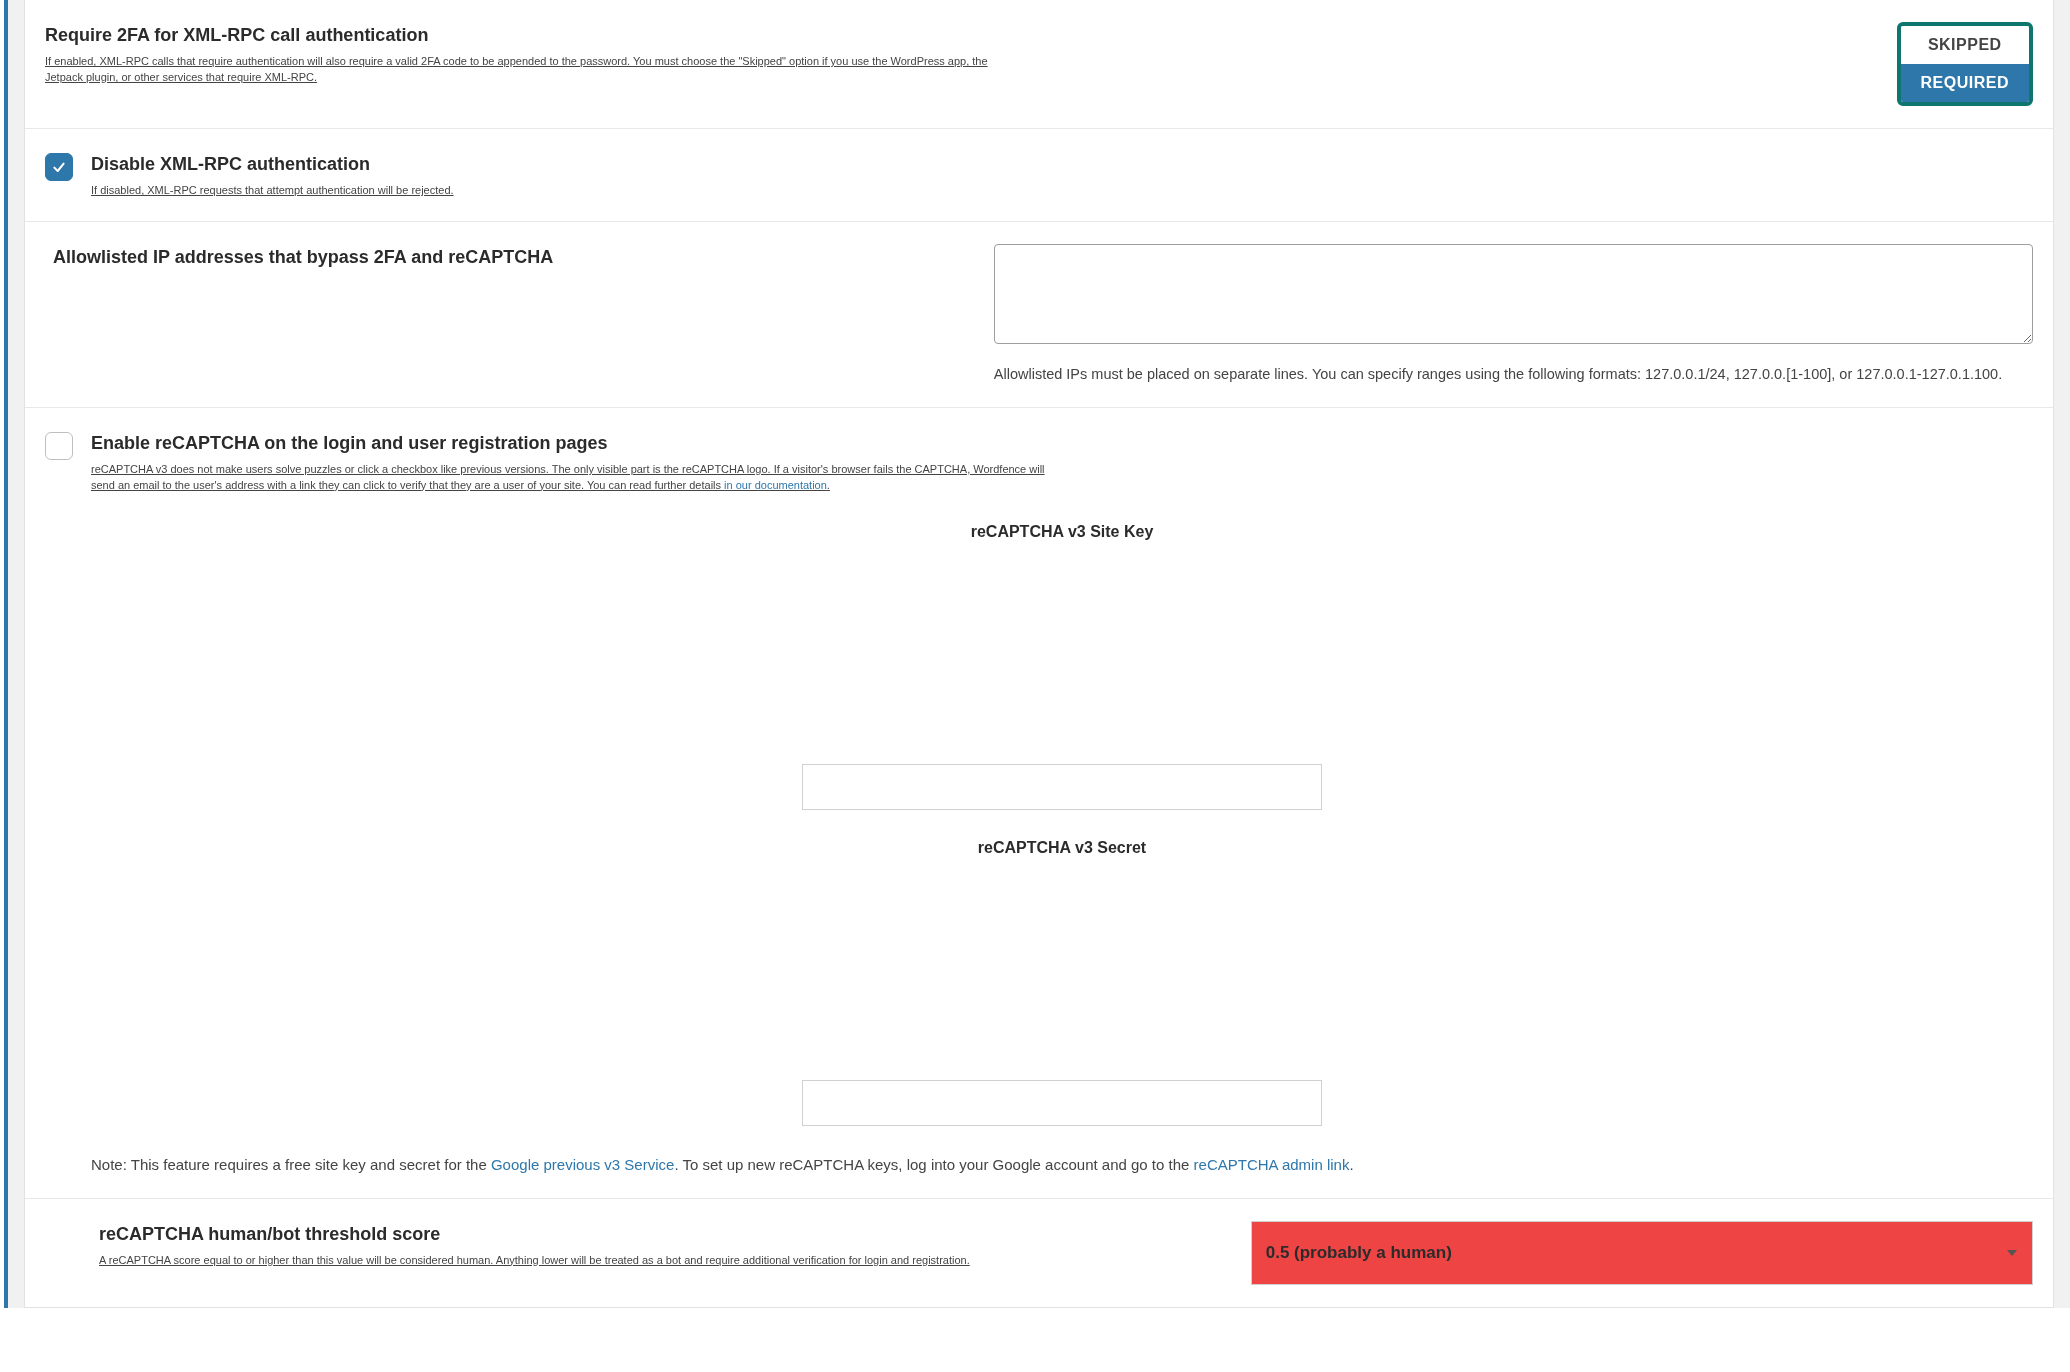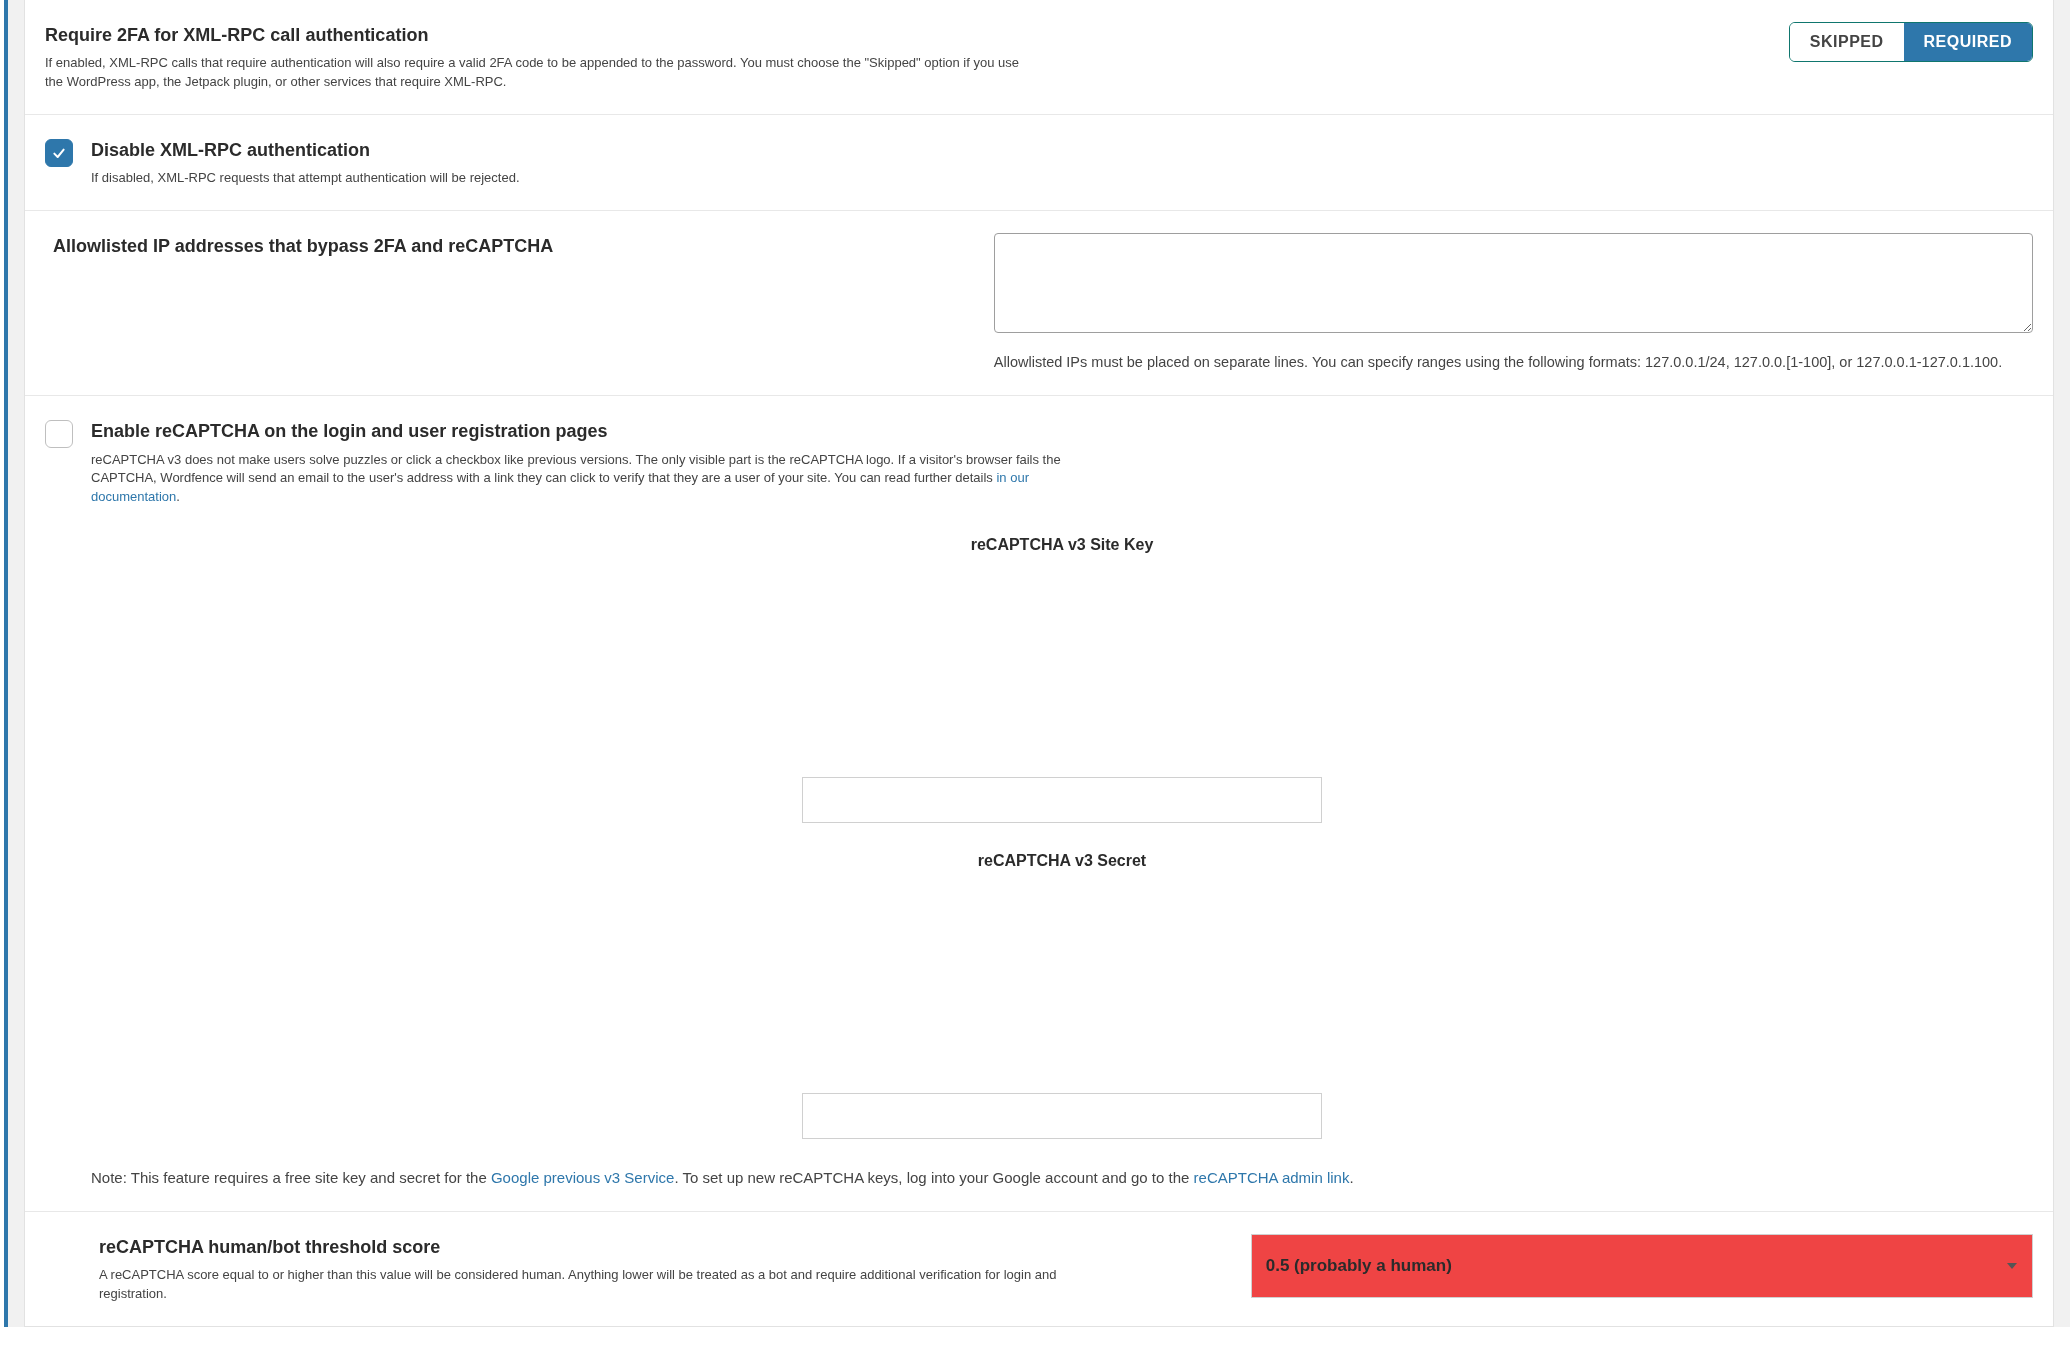--- a/index.html
+++ b/index.html
@@ -31,33 +31,35 @@
   }
   .section:first-child { border-top: none; }
   .section .content { flex: 1; }
   .title {
     font-weight: 700;
     font-size: 18px;
     color: #2b2b2b;
     margin-bottom: 6px;
   }
   .desc {
-    font-size: 13px;
+    font-size: 11px;
     color: #444;
     max-width: 980px;
+    text-decoration: underline;
   }
   a.inline-link { color: #2e77ab; text-decoration: none; }
 
   
   .toggle-group {
     display: inline-flex;
-    border: 1px solid #0f766e;
+    border: 4px solid #0f766e;
     border-radius: 6px;
     overflow: hidden;
     flex-shrink: 0;
+    flex-direction: column;
   }
   .toggle-group .opt {
     padding: 10px 20px;
     font-size: 16px;
     font-weight: 600;
     letter-spacing: 0.5px;
     cursor: pointer;
     background: #fff;
     color: #444;
     border: none;

